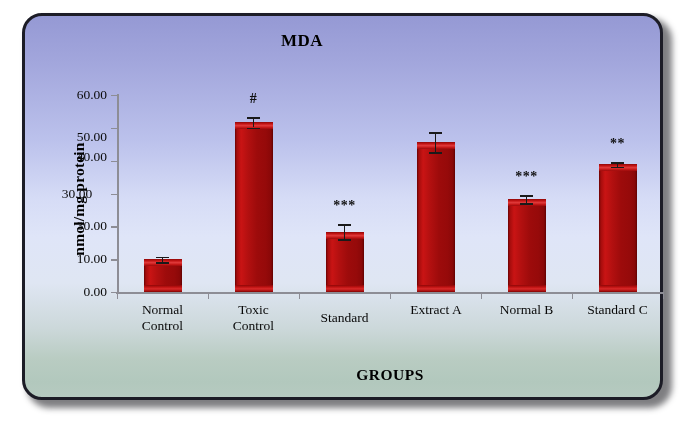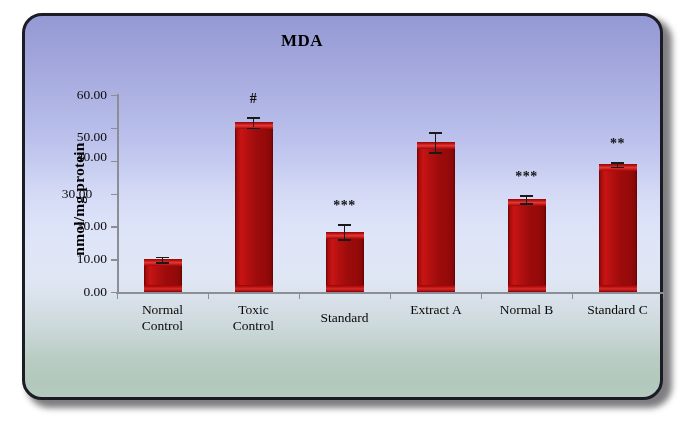--- a/index.html
+++ b/index.html
@@ -328,14 +328,15 @@
       <div class="cat-label" style="left: 162.5px; top: 302px; width: 103px;">Normal
 Control</div>
       <div class="cat-label" style="left: 253.5px; top: 302px; width: 103px;">Toxic
 Control</div>
       <div class="cat-label" style="left: 344.5px; top: 310px; width: 103px;">Standard</div>
       <div class="cat-label" style="left: 436px; top: 302px; width: 103px;">Extract A</div>
       <div class="cat-label" style="left: 526.5px; top: 302px; width: 103px;">Normal B</div>
       <div class="cat-label" style="left: 617.5px; top: 302px; width: 103px;">Standard C</div>
     </div>
 
+  <div id="xlabel">GROUPS</div>
 
 </div>
 
 </body></html>

